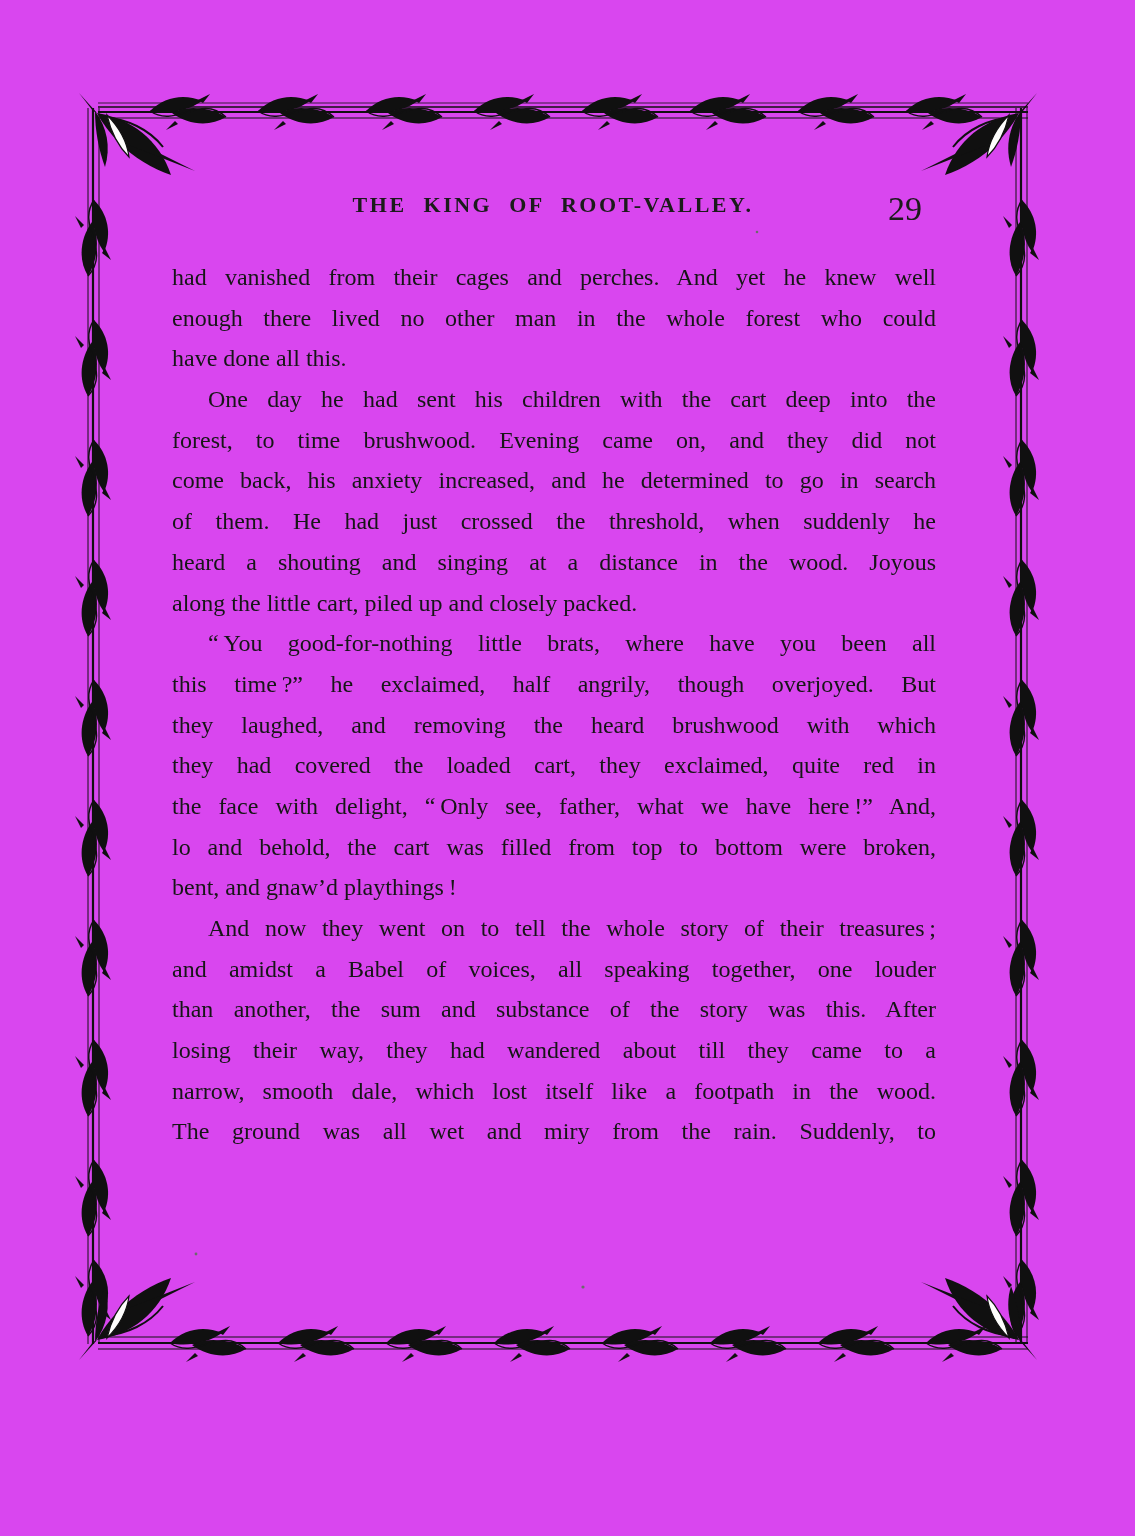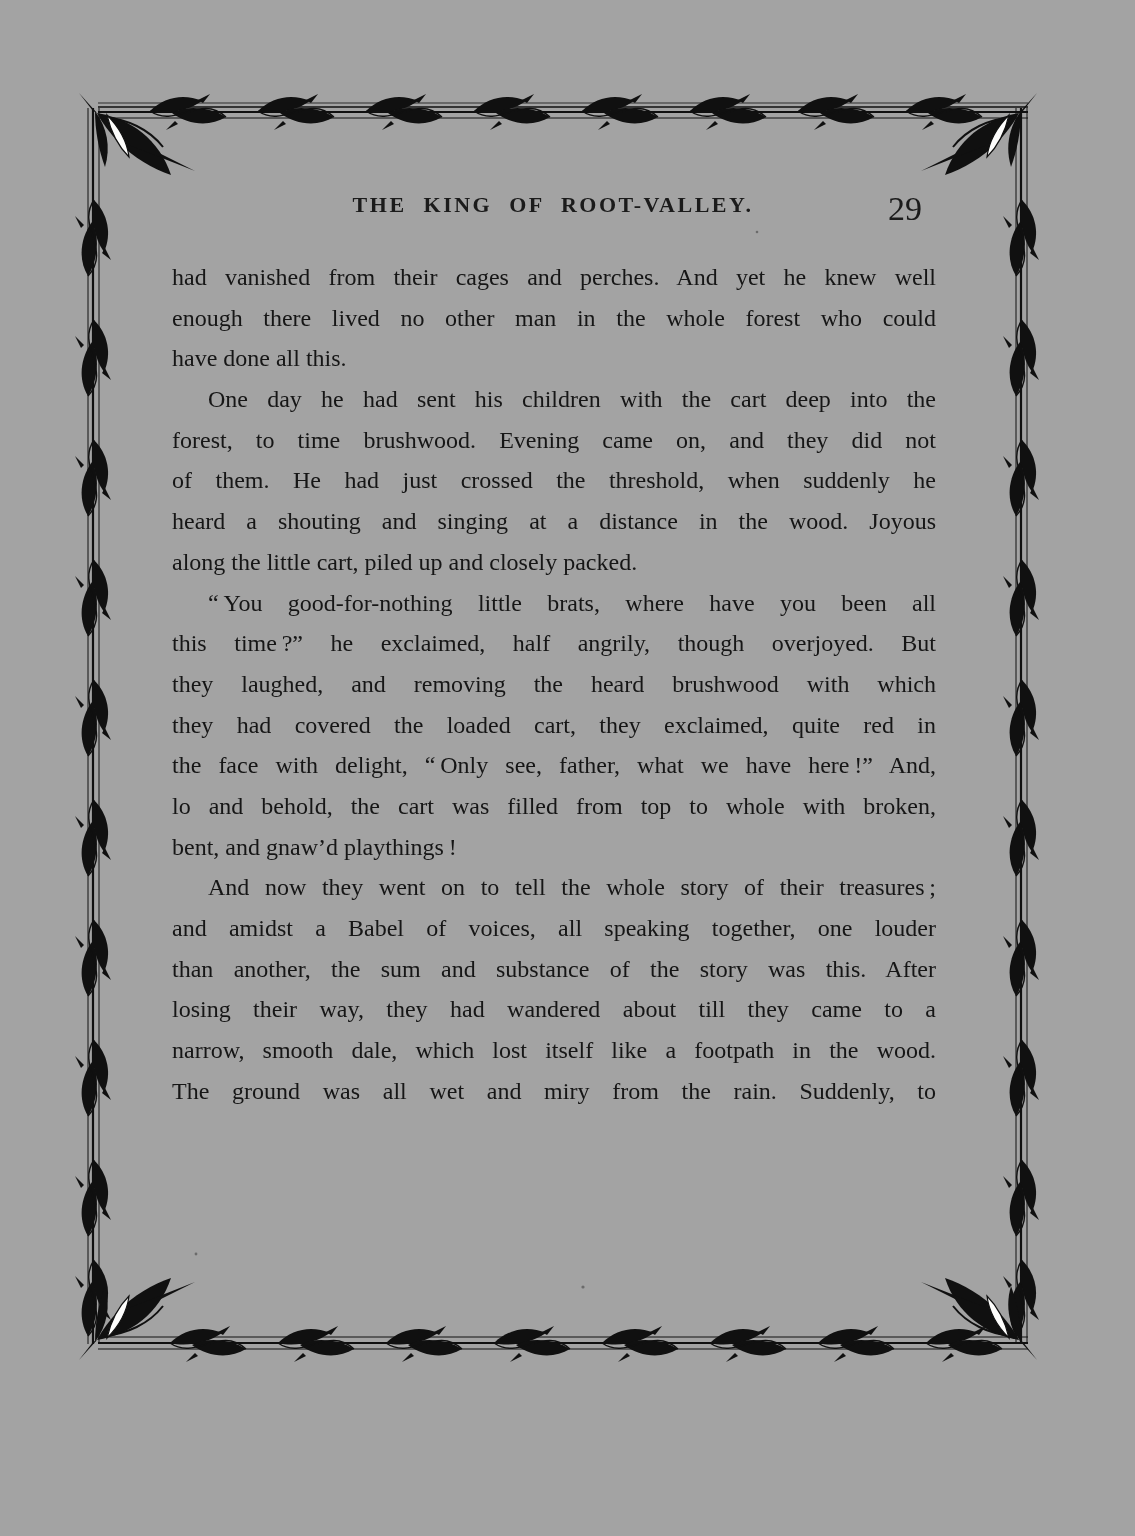--- a/index.html
+++ b/index.html
@@ -4,21 +4,21 @@
 <style>
   html, body {
     margin: 0;
     padding: 0;
     background: #ffffff;
   }
   .page {
     position: relative;
     width: 1135px;
     height: 1536px;
-    background: #a3a3a3;
+    background: #d946ef;
     overflow: hidden;
     font-family: "Liberation Serif", "DejaVu Serif", serif;
     color: #151515;
   }
   svg.frame {
     position: absolute;
     left: 0; top: 0;
     width: 1135px; height: 1536px;
   }
   .header {
@@ -177,30 +177,31 @@
     <span class="hnum">29</span>
   </div>
 
   <div class="bodytext">
     <div class="line">had vanished from their cages and perches.  And yet he knew well</div>
     <div class="line">enough there lived no other man in the whole forest who could</div>
     <div class="line pend">have done all this.</div>
 
     <div class="line indent">One day he had sent his children with the cart deep into the</div>
     <div class="line">forest, to time brushwood.  Evening came on, and they did not</div>
+    <div class="line">come back, his anxiety increased, and he determined to go in search</div>
     <div class="line">of them.  He had just crossed the threshold, when suddenly he</div>
     <div class="line">heard a shouting and singing at a distance in the wood.  Joyous</div>
     <div class="line pend">along the little cart, piled up and closely packed.</div>
 
     <div class="line indent">“ You good-for-nothing little brats, where have you been all</div>
     <div class="line">this time ?” he exclaimed, half angrily, though overjoyed.  But</div>
     <div class="line">they laughed, and removing the heard brushwood with which</div>
     <div class="line">they had covered the loaded cart, they exclaimed, quite red in</div>
     <div class="line">the face with delight, “ Only see, father, what we have here !”  And,</div>
-    <div class="line">lo and behold, the cart was filled from top to whole with broken,</div>
+    <div class="line">lo and behold, the cart was filled from top to bottom were broken,</div>
     <div class="line pend">bent, and gnaw’d playthings !</div>
 
     <div class="line indent">And now they went on to tell the whole story of their treasures ;</div>
     <div class="line">and amidst a Babel of voices, all speaking together, one louder</div>
     <div class="line">than another, the sum and substance of the story was this.  After</div>
     <div class="line">losing their way, they had wandered about till they came to a</div>
     <div class="line">narrow, smooth dale, which lost itself like a footpath in the wood.</div>
     <div class="line">The ground was all wet and miry from the rain.  Suddenly, to</div>
   </div>
 

